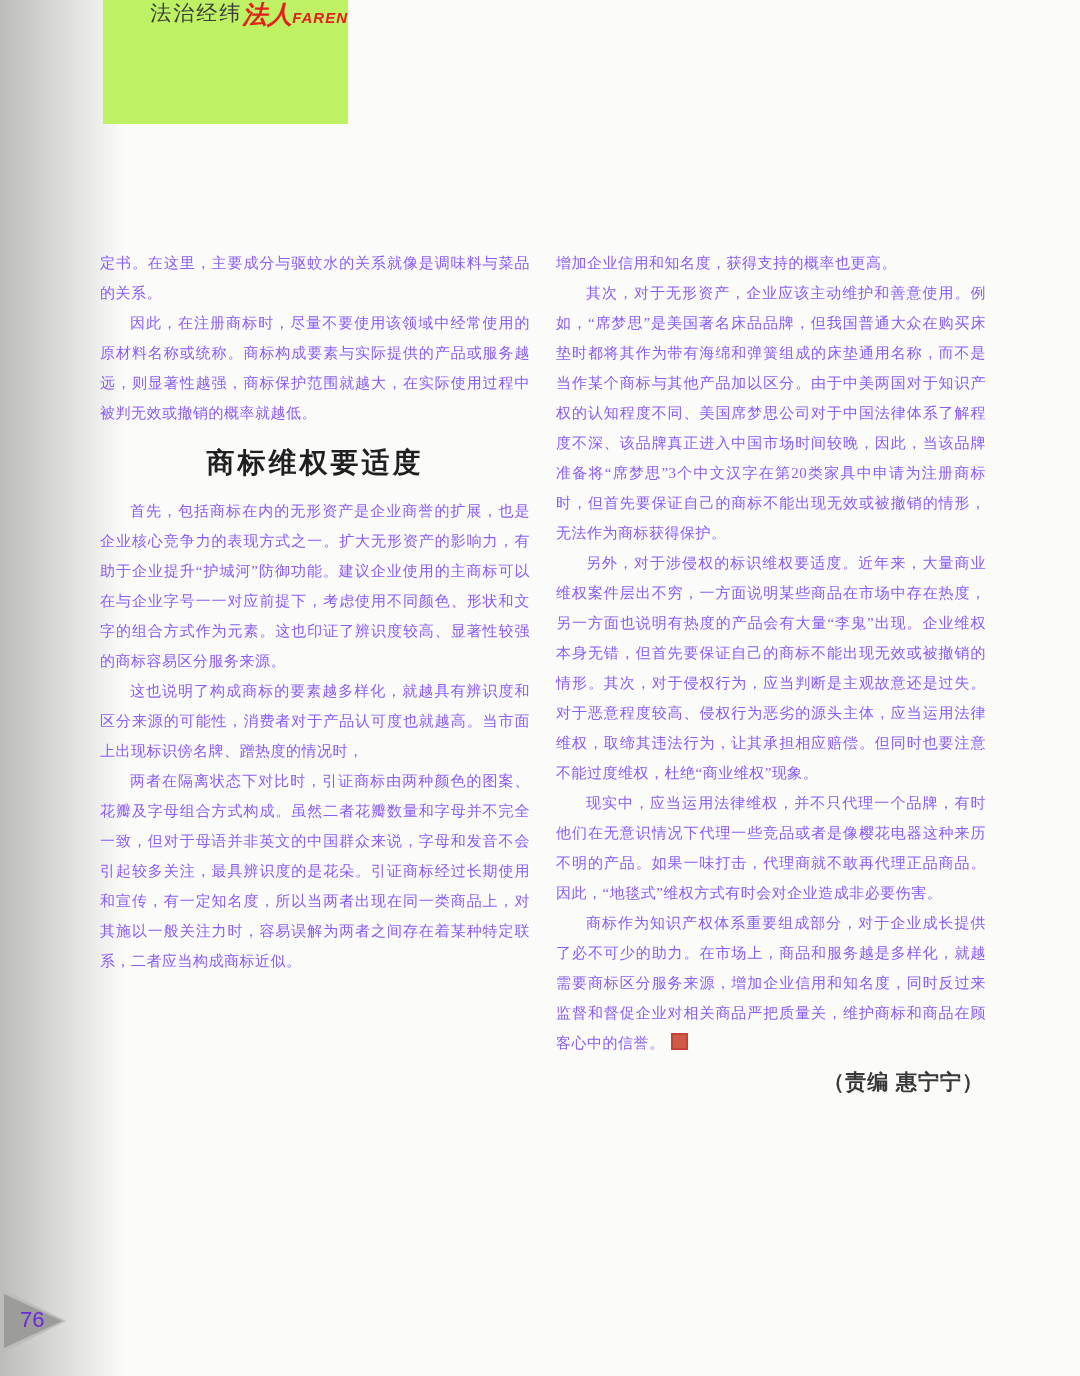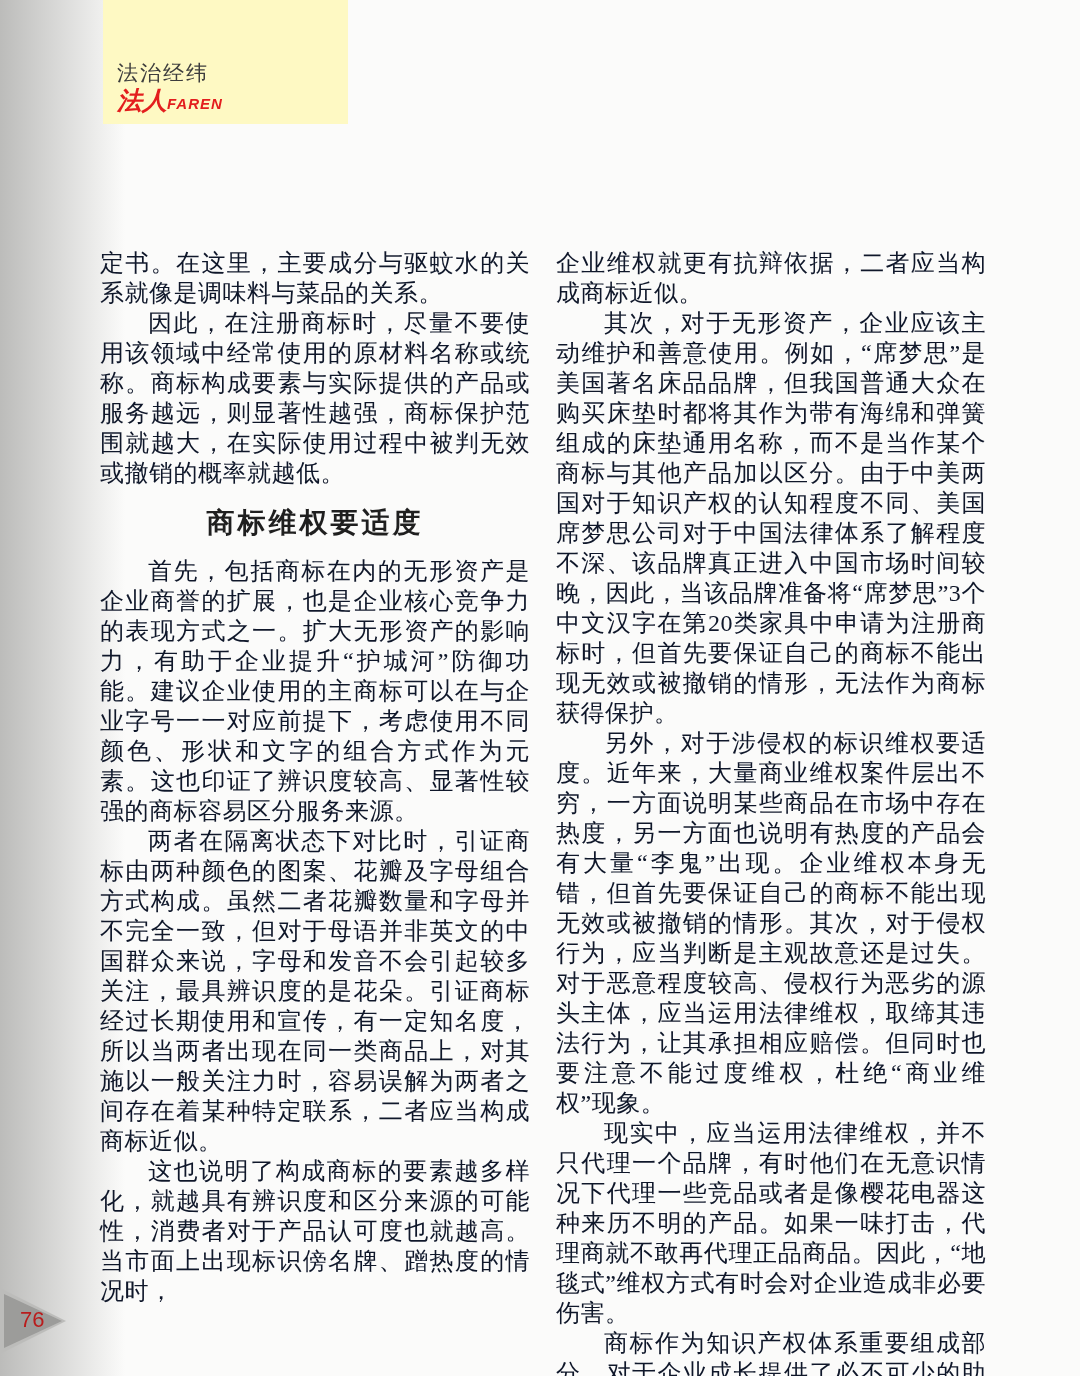--- a/index.html
+++ b/index.html
@@ -8,39 +8,39 @@
     background:#fbfbfa; overflow:hidden;
     font-family:"Liberation Serif", serif;
   }
   .edge-gradient {
     position:absolute; left:0; top:0; bottom:0; width:125px;
     background:linear-gradient(to right, rgba(172,172,170,0.8), rgba(250,250,249,0));
     pointer-events:none;
   }
   .header-block {
     position:absolute; left:103px; top:0; width:245px; height:124px;
-    background:#fef9c3; box-sizing:border-box;
-    display:flex; flex-direction:column; justify-content:flex-end;
+    background:#bef264; box-sizing:border-box;
+    display:flex; justify-content:flex-end;
     padding:0 0 7px 14px;
   }
   .section-label {
     font-family:"Liberation Sans", sans-serif;
     font-size:21px; color:#3d3d3d; letter-spacing:2px; line-height:26px;
   }
   .logo { margin-top:1px; font-style:italic; font-weight:bold; color:#e31e1e;
     font-family:"Liberation Sans", sans-serif; line-height:26px; }
   .logo-cn { font-size:25px; }
   .logo-en { font-size:15px; letter-spacing:1px; }
 
   .col { position:absolute; top:248px; width:430px; }
   .col-left  { left:100px; }
   .col-right { left:556px; }
   p.body {
-    margin:0; font-size:24px; line-height:30px;
-    text-align:justify; text-indent:2em; color:#0f172a;
+    margin:0; font-size:15px; line-height:30px;
+    text-align:justify; text-indent:2em; color:#8b5cf6;
     letter-spacing:0.5px;
   }
   p.cont { text-indent:0; }
   h2.heading {
     margin:16px 0 14px; font-size:28px; font-weight:bold;
     text-align:center; color:#1f1f1f; letter-spacing:3px;
   }
   .seal {
     display:inline-block; width:17px; height:17px;
     background:#d05a46; box-shadow:inset 0 0 0 2px #c24434;
@@ -57,21 +57,21 @@
     position:absolute; left:0; top:0; width:66px; height:66px;
     background:#bcbcba; clip-path:polygon(0 0, 100% 50%, 0 100%);
   }
   .tri-dark {
     position:absolute; left:4px; top:6px; width:58px; height:54px;
     background:#9c9c9a; clip-path:polygon(0 0, 100% 50%, 0 100%);
   }
   .page-num {
     position:absolute; left:20px; top:19px;
     font-family:"Liberation Sans", sans-serif;
-    font-size:22px; color:#b91c1c;
+    font-size:22px; color:#6d28d9;
   }
 </style>
 </head>
 <body>
 
 <div class="page">
 
   <div class="edge-gradient"></div>
 
   <div class="header-block">
@@ -79,26 +79,26 @@
     <div class="logo">
       <span class="logo-cn">法人</span><span class="logo-en">FAREN</span>
     </div>
   </div>
 
   <div class="col col-left">
     <p class="body cont">定书。在这里，主要成分与驱蚊水的关系就像是调味料与菜品的关系。</p>
     <p class="body">因此，在注册商标时，尽量不要使用该领域中经常使用的原材料名称或统称。商标构成要素与实际提供的产品或服务越远，则显著性越强，商标保护范围就越大，在实际使用过程中被判无效或撤销的概率就越低。</p>
     <h2 class="heading">商标维权要适度</h2>
     <p class="body">首先，包括商标在内的无形资产是企业商誉的扩展，也是企业核心竞争力的表现方式之一。扩大无形资产的影响力，有助于企业提升“护城河”防御功能。建议企业使用的主商标可以在与企业字号一一对应前提下，考虑使用不同颜色、形状和文字的组合方式作为元素。这也印证了辨识度较高、显著性较强的商标容易区分服务来源。</p>
+    <p class="body">这也说明了构成商标的要素越多样化，就越具有辨识度和区分来源的可能性，消费者对于产品认可度也就越高。当市面上出现标识傍名牌、蹭热度的情况时，</p>
     <p class="body">两者在隔离状态下对比时，引证商标由两种颜色的图案、花瓣及字母组合方式构成。虽然二者花瓣数量和字母并不完全一致，但对于母语并非英文的中国群众来说，字母和发音不会引起较多关注，最具辨识度的是花朵。引证商标经过长期使用和宣传，有一定知名度，所以当两者出现在同一类商品上，对其施以一般关注力时，容易误解为两者之间存在着某种特定联系，二者应当构成商标近似。</p>
-    <p class="body">这也说明了构成商标的要素越多样化，就越具有辨识度和区分来源的可能性，消费者对于产品认可度也就越高。当市面上出现标识傍名牌、蹭热度的情况时，</p>
   </div>
 
   <div class="col col-right">
-    <p class="body cont">企业维权就更有抗辩依据，二者应当构成商标近似。</p>
+    <p class="body cont">增加企业信用和知名度，获得支持的概率也更高。</p>
     <p class="body">其次，对于无形资产，企业应该主动维护和善意使用。例如，“席梦思”是美国著名床品品牌，但我国普通大众在购买床垫时都将其作为带有海绵和弹簧组成的床垫通用名称，而不是当作某个商标与其他产品加以区分。由于中美两国对于知识产权的认知程度不同、美国席梦思公司对于中国法律体系了解程度不深、该品牌真正进入中国市场时间较晚，因此，当该品牌准备将“席梦思”3个中文汉字在第20类家具中申请为注册商标时，但首先要保证自己的商标不能出现无效或被撤销的情形，无法作为商标获得保护。</p>
     <p class="body">另外，对于涉侵权的标识维权要适度。近年来，大量商业维权案件层出不穷，一方面说明某些商品在市场中存在热度，另一方面也说明有热度的产品会有大量“李鬼”出现。企业维权本身无错，但首先要保证自己的商标不能出现无效或被撤销的情形。其次，对于侵权行为，应当判断是主观故意还是过失。对于恶意程度较高、侵权行为恶劣的源头主体，应当运用法律维权，取缔其违法行为，让其承担相应赔偿。但同时也要注意不能过度维权，杜绝“商业维权”现象。</p>
     <p class="body">现实中，应当运用法律维权，并不只代理一个品牌，有时他们在无意识情况下代理一些竞品或者是像樱花电器这种来历不明的产品。如果一味打击，代理商就不敢再代理正品商品。因此，“地毯式”维权方式有时会对企业造成非必要伤害。</p>
     <p class="body"><span>商标作为知识产权体系重要组成部分，对于企业成长提供了必不可少的助力。在市场上，商品和服务越是多样化，就越需要商标区分服务来源，增加企业信用和知名度，同时反过来监督和督促企业对相关商品严把质量关，维护商标和商品在顾客心中的信誉。</span><span class="seal"></span></p>
     <p class="editor">（责编 惠宁宁）</p>
   </div>
 
   <div class="page-corner">
     <div class="tri-light"></div>
     <div class="tri-dark"></div>

